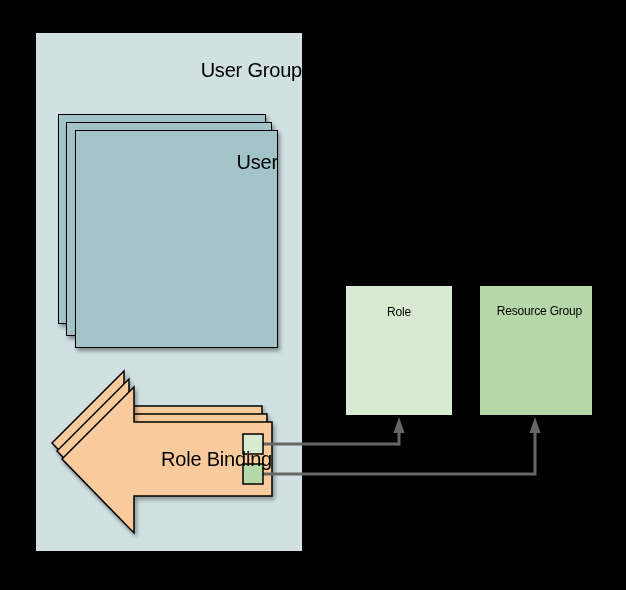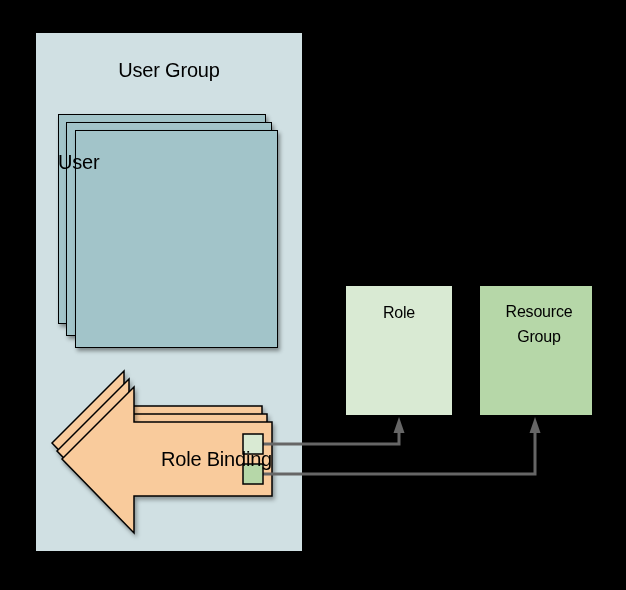--- a/index.html
+++ b/index.html
@@ -17,49 +17,49 @@
     line-height:24px;
     letter-spacing:-0.2px;
     color:#000;
     white-space:pre-line;
   }
   #user-group-box{
     position:absolute;
     left:36px;top:33px;width:266px;height:518px;
     background:var(--user-group-fill);
   }
-  #user-group-label{left:36px;top:58px;width:266px;text-align:center;}
+  #user-group-label{left:36px;top:58px;width:266px;text-align:right;}
   .user-box{
     position:absolute;
     box-sizing:border-box;
     background:var(--user-fill);
     border:1.5px solid var(--outline);
     box-shadow:2px 3px 4px rgba(0,0,0,0.40);
   }
   #user-box-back  {left:58px;top:114px;width:208px;height:210px;}
   #user-box-middle{left:66px;top:122px;width:206px;height:214px;}
   #user-box-front {left:75px;top:130px;width:203px;height:218px;}
-  #user-label{left:58px;top:150px;width:220px;text-align:left;}
+  #user-label{left:58px;top:150px;width:220px;text-align:right;}
   .side-box{
     position:absolute;
     box-sizing:border-box;
     border:1.5px solid var(--outline);
   }
   #role-box{
     left:345px;top:285px;width:108px;height:131px;
     background:var(--role-fill);
     padding-top:14px;text-align:center;
   }
   #resource-group-box{
     left:479px;top:285px;width:114px;height:131px;
     background:var(--resource-group-fill);
-    padding:13px 10px 0 16px;text-align:center;
+    padding:13px 10px 0 16px;text-align:right;
   }
   .side-box .label-inner{
-    font-size:16px;line-height:25px;letter-spacing:-0.2px;
+    font-size:12px;line-height:25px;letter-spacing:-0.2px;
   }
   #shapes-layer{position:absolute;left:0;top:0;}
   .rb-arrow{
     fill:var(--role-binding-fill);
     stroke:var(--outline);
     stroke-width:1.5;
     stroke-linejoin:miter;
     filter:drop-shadow(2px 3px 2px rgba(0,0,0,0.35));
   }
   .port{stroke:var(--outline);stroke-width:1.5;}

